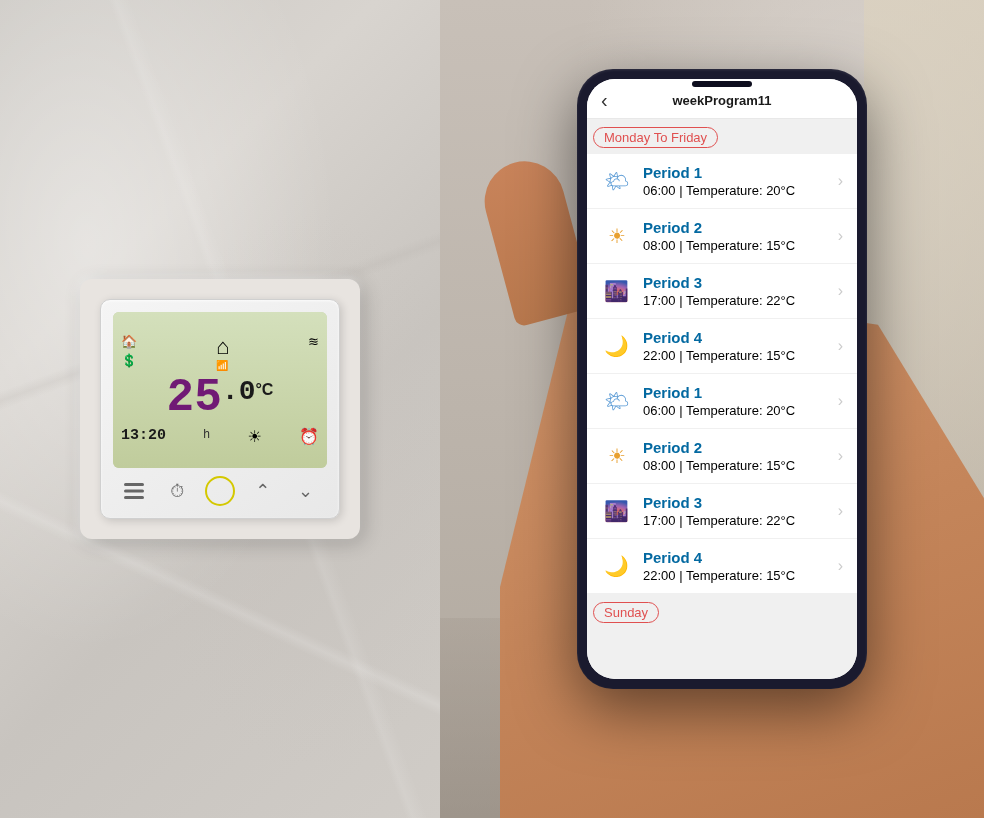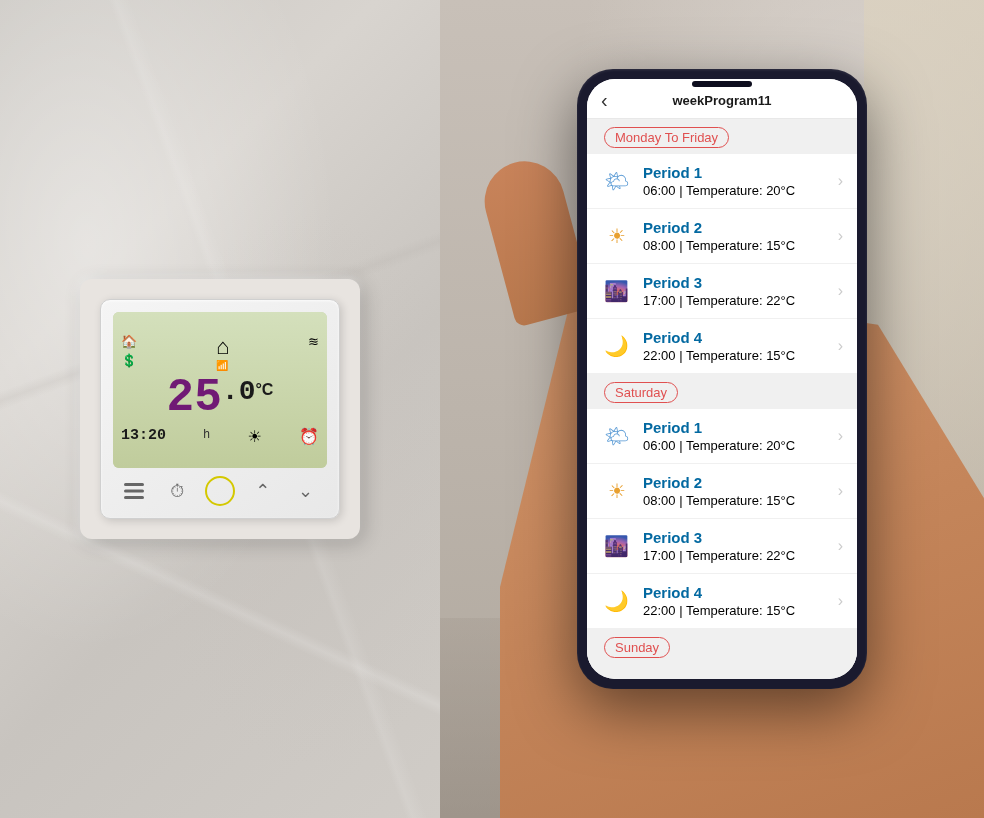--- a/index.html
+++ b/index.html
@@ -196,21 +196,21 @@
     
     .app-content {
       flex: 1;
       overflow: hidden;
       background: #f0f0f0;
     }
 
     
     .section-header {
       background: #f0f0f0;
-      padding: 8px 17px 6px;
+      padding: 8px 6px 6px;
       display: flex;
       align-items: center;
     }
 
     .section-label {
       font-size: 13px;
       color: #e05050;
       border: 1.5px solid #e05050;
       border-radius: 12px;
       padding: 2px 10px;
@@ -397,23 +397,20 @@
               <div class="period-name">Period 4</div>
               <div class="period-detail">
                 <span>22:00</span>
                 <span> | Temperature: </span>
                 <span>15°C</span>
               </div>
             </div>
             <span class="chevron-right">›</span>
           </div>
 
-          <div class="section-header">
-            <span class="section-label">Saturday</span>
-          </div>
 
           <div class="period-item">
             <div class="period-icon icon-sunrise">🌤</div>
             <div class="period-info">
               <div class="period-name">Period 1</div>
               <div class="period-detail">
                 <span>06:00</span>
                 <span> | Temperature: </span>
                 <span>20°C</span>
               </div>

